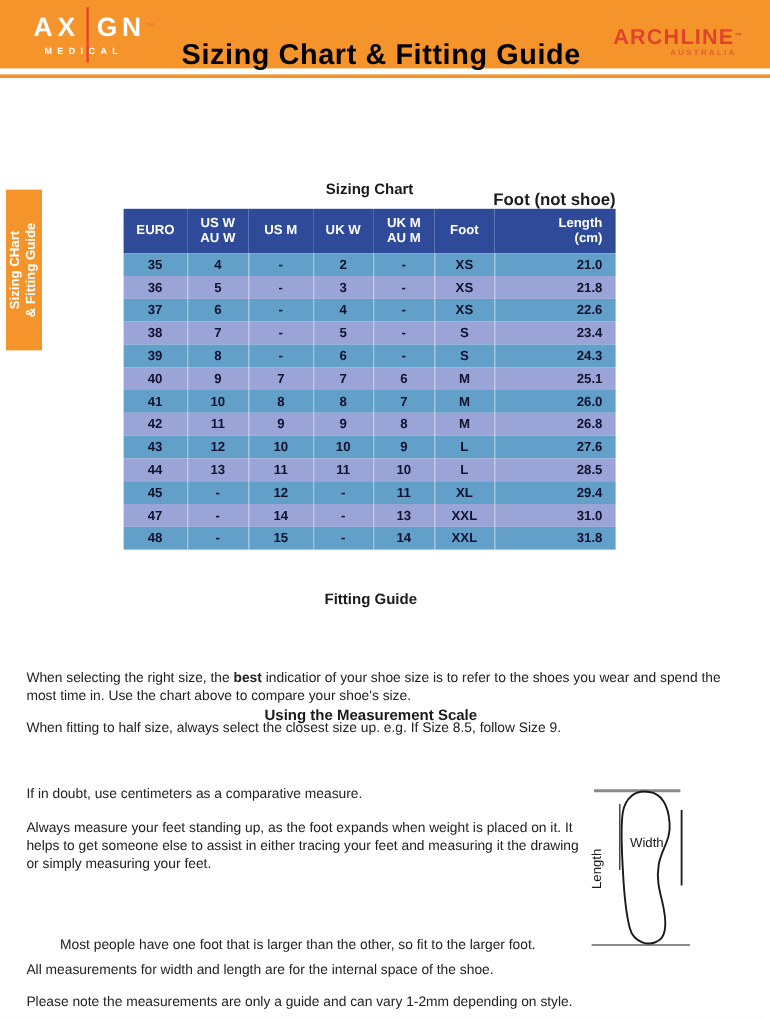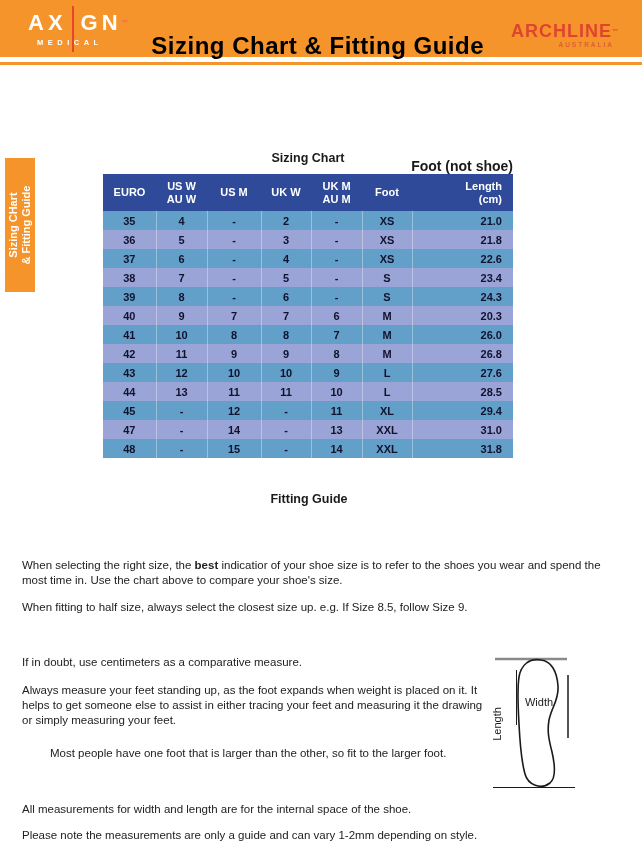--- a/index.html
+++ b/index.html
@@ -63,21 +63,21 @@
   
   .sec-heading { position:absolute; left:0; width:618px; text-align:center;
     font-weight:bold; font-size:12.5px; color:#1a1a1a; }
   .h-fitting { top:492px; }
   .h-measure { top:589px; }
   .body-text { position:absolute; left:22px; font-size:11.5px; line-height:15px; color:#222;margin-top:39px; }
   .p1 { top:519px; width:600px; }
   .p2 { top:561px; width:600px; }
   .m1 { top:616px; width:600px; }
   .m2 { top:644px; width:465px; }
-  .m3 { top:707px; width:480px;padding-left:28px; }
+  .m3 { top:742px; width:480px;padding-left:28px; }
   .m4 { top:763px; width:480px; }
   .m5 { top:789px; width:556px; }
 
   
   .foot-diagram { position:absolute; left:487px; top:648px; }
 </style>
 </head>
 <body>
 
 <div class="page">
@@ -198,21 +198,21 @@
           <td>S</td>
           <td>24.3</td>
         </tr>
         <tr>
           <td>40</td>
           <td>9</td>
           <td>7</td>
           <td>7</td>
           <td>6</td>
           <td>M</td>
-          <td>20.3</td>
+          <td>25.1</td>
         </tr>
         <tr>
           <td>41</td>
           <td>10</td>
           <td>8</td>
           <td>8</td>
           <td>7</td>
           <td>M</td>
           <td>26.0</td>
         </tr>
@@ -272,20 +272,21 @@
         </tr>
       </tbody>
   </table>
 
   <div class="sec-heading h-fitting">Fitting Guide</div>
   <div class="body-text p1">
     <span>When selecting the right size, the </span><b>best</b><span> indicatior of your shoe size is to refer to the shoes you wear and spend the most time in. Use the chart above to compare your shoe's size.</span>
   </div>
   <div class="body-text p2">When fitting to half size, always select the closest size up. e.g. If Size 8.5, follow Size 9.</div>
 
+  <div class="sec-heading h-measure">Using the Measurement Scale</div>
   <div class="body-text m1">If in doubt, use centimeters as a comparative measure.</div>
   <div class="body-text m2">Always measure your feet standing up, as the foot expands when weight is placed on it. It helps to get someone else to assist in either tracing your feet and measuring it the drawing or simply measuring your feet.</div>
   <div class="body-text m3">Most people have one foot that is larger than the other, so fit to the larger foot.</div>
   <div class="body-text m4">All measurements for width and length are for the internal space of the shoe.</div>
   <div class="body-text m5">Please note the measurements are only a guide and can vary 1-2mm depending on style.</div>
 
   <svg class="foot-diagram" width="152" height="148" viewBox="0 0 152 148" xmlns="http://www.w3.org/2000/svg">
     <line x1="8" y1="11" x2="80" y2="11" stroke="#8a8a8a" stroke-width="2.5"></line>
     <path d="M54,12 C42,10 34,17 32,29 C30,42 31,58 32,76 C33,96 34,112 38,126
              C41,137 54,142 63,135 C69,130 68,117 65,104 C62,92 60,84 62,72

